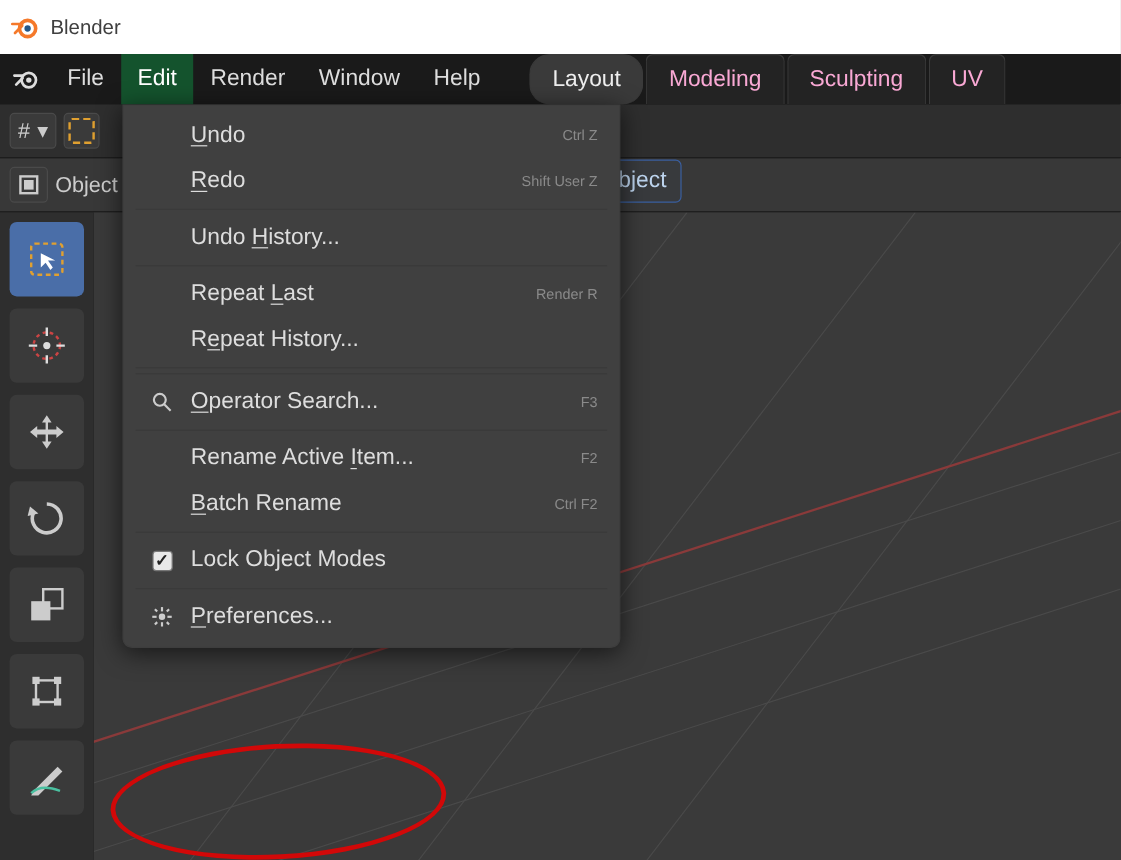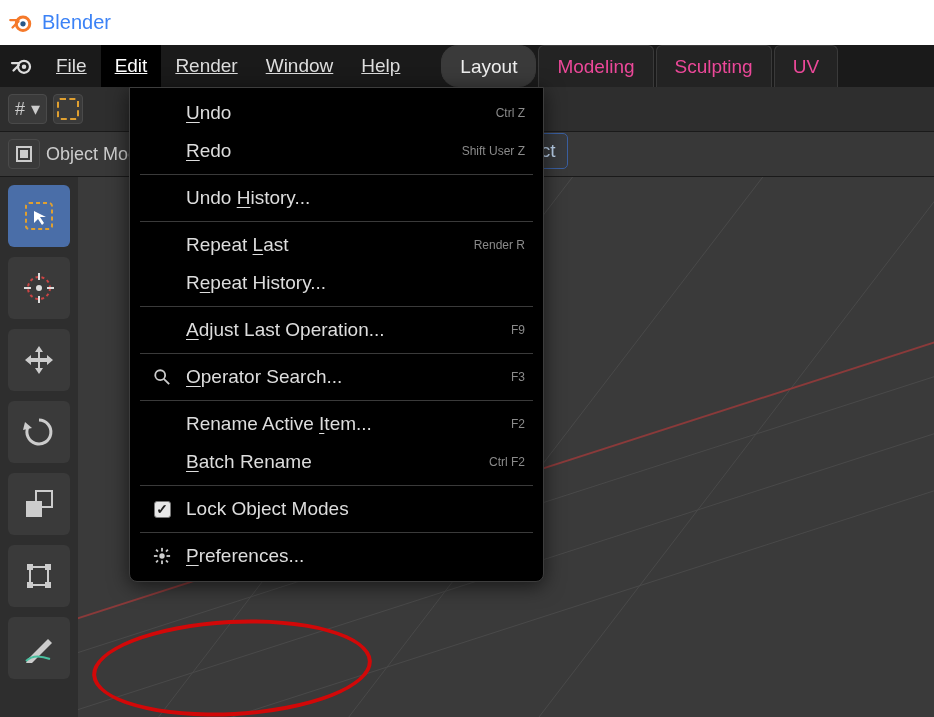--- a/index.html
+++ b/index.html
@@ -1,32 +1,32 @@
 <!DOCTYPE html>
 <html><head>
 <meta charset="utf-8">
 <style>
   * { box-sizing: border-box; margin: 0; padding: 0; font-family: -apple-system, "Segoe UI", Arial, sans-serif; user-select: none; }
   body { width: 934px; height: 717px; background: #fff; overflow: hidden; }
 
   
   .titlebar { height: 45px; display:flex; align-items:center; padding:0 8px; background:#fff; }
   .titlebar .logo { width:24px; height:24px; margin-right:10px; }
-  .titlebar .title { font-size:20px; color:#3b82f6; }
+  .titlebar .title { font-size:17px; color:#404040; }
 
   .app { position:absolute; left:0; top:45px; right:0; bottom:0; background:#1a1a1a; }
 
   
   .menubar { height:42px; display:flex; align-items:stretch; background:#1a1a1a; color:#ddd; font-size:19px; }
   .menubar .blogo { width:42px; display:flex; align-items:center; justify-content:center; }
-  .menubar .mitem { padding:0 14px; display:flex; align-items:center; color:#ddd;text-decoration:underline; }
-  .menubar .mitem.active { background:#000000; color:#fff; }
+  .menubar .mitem { padding:0 14px; display:flex; align-items:center; color:#ddd; }
+  .menubar .mitem.active { background:#14532d; color:#fff; }
   .menubar .spacer { width:22px; }
   .tabs { display:flex; align-items:stretch; margin-left:5px; }
-  .tab { padding:0 18px; display:flex; align-items:center; color:#ec4899; border:1px solid #3a3a3a; border-bottom:none; border-radius:6px 6px 0 0; margin-right:2px; background:#232323; }
+  .tab { padding:0 18px; display:flex; align-items:center; color:#f9a8d4; border:1px solid #3a3a3a; border-bottom:none; border-radius:6px 6px 0 0; margin-right:2px; background:#232323; }
   .tab.selected { background:#3a3a3a; color:#eee;border-radius:17px; }
 
   
   .toolbar-row { height:45px; display:flex; align-items:center; padding:0 8px; background:#2e2e2e; color:#bbb; font-size:18px; border-bottom:1px solid #1a1a1a; gap:6px;}
   .toolbar-row.second{ background:#383838; }
   .tb-btn { height:30px; min-width:30px; padding:0 6px; border:1px solid #4a4a4a; border-radius:4px; background:#3a3a3a; color:#ccc; display:flex; align-items:center; gap:6px;}
   .dashed-box { width:22px; height:22px; border:2px dashed #e0a030; border-radius:3px; }
   .obj-text { color:#ccc; }
 
   
@@ -36,21 +36,21 @@
   .vp-label { position:absolute; left:70px; top:12px; color:#666; font-size:18px;}
   .vp-label2 { position:absolute; left:70px; top:42px; color:#666; font-size:18px;}
 
   
   .toolcol { position:absolute; left:0; top:0; bottom:0; width:78px; background:#2e2e2e; padding:8px; display:flex; flex-direction:column; gap:10px; }
   .tool { width:62px; height:62px; border-radius:6px; background:#3a3a3a; display:flex; align-items:center; justify-content:center; color:#ccc;}
   .tool.selected { background:#4a6ea8; }
   .tool svg{ width:34px; height:34px; }
 
   
-  .dropdown { position:absolute; left:129px; top:42px; width:415px; background:#000000; border:1px solid #3d3d3d; border-radius:0 0 8px 8px; padding:6px 0; color:#ddd; box-shadow:0 4px 20px rgba(0,0,0,.6); z-index:20;}
+  .dropdown { position:absolute; left:102px; top:42px; width:415px; background:#404040; border:1px solid #3d3d3d; border-radius:0 0 8px 8px; padding:6px 0; color:#ddd; box-shadow:0 4px 20px rgba(0,0,0,.6); z-index:20;}
   .dd-row { height:38px; display:flex; align-items:center; padding:0 18px 0 18px; font-size:19px;}
   .dd-row .ic { width:28px; display:flex; justify-content:center; color:#ccc;}
   .dd-row .lbl { flex:1; padding-left:10px;}
   .dd-row .sc { color:#8a8a8a; font-size:12px;}
   .dd-sep { height:1px; margin:4px 10px; background:#3a3a3a;}
   .u { text-decoration: underline; text-underline-offset:3px;}
   .checkbox { width:17px; height:17px; border:1px solid #777; border-radius:3px; background:#e8e8e8; color:#222; font-size:14px; display:flex; align-items:center; justify-content:center; font-weight:bold;}
 
   
   .highlight { position:absolute; left:92px; top:575px; width:280px; height:96px; border:4px solid #d20808; border-radius:50%; pointer-events:none; z-index:30; transform:rotate(-3deg);}
@@ -217,25 +217,20 @@
         <span class="ic"></span>
         <span class="lbl">Repeat <span class="u">L</span>ast</span>
         <span class="sc">Render R</span>
       </div>
       <div class="dd-row">
         <span class="ic"></span>
         <span class="lbl">R<span class="u">e</span>peat History...</span>
         <span class="sc"></span>
       </div>
       <div class="dd-sep"></div>
-      <div class="dd-row">
-        <span class="ic"></span>
-        <span class="lbl"><span class="u">A</span>djust Last Operation...</span>
-        <span class="sc">F9</span>
-      </div>
       <div class="dd-sep"></div>
       <div class="dd-row">
         <span class="ic">
           <svg width="18" height="18" viewBox="0 0 20 20">
             <circle cx="8" cy="8" r="5.5" fill="none" stroke="#ccc" stroke-width="2"></circle>
             <line x1="12" y1="12" x2="18" y2="18" stroke="#ccc" stroke-width="2"></line>
           </svg>
         </span>
         <span class="lbl"><span class="u">O</span>perator Search...</span>
         <span class="sc">F3</span>

